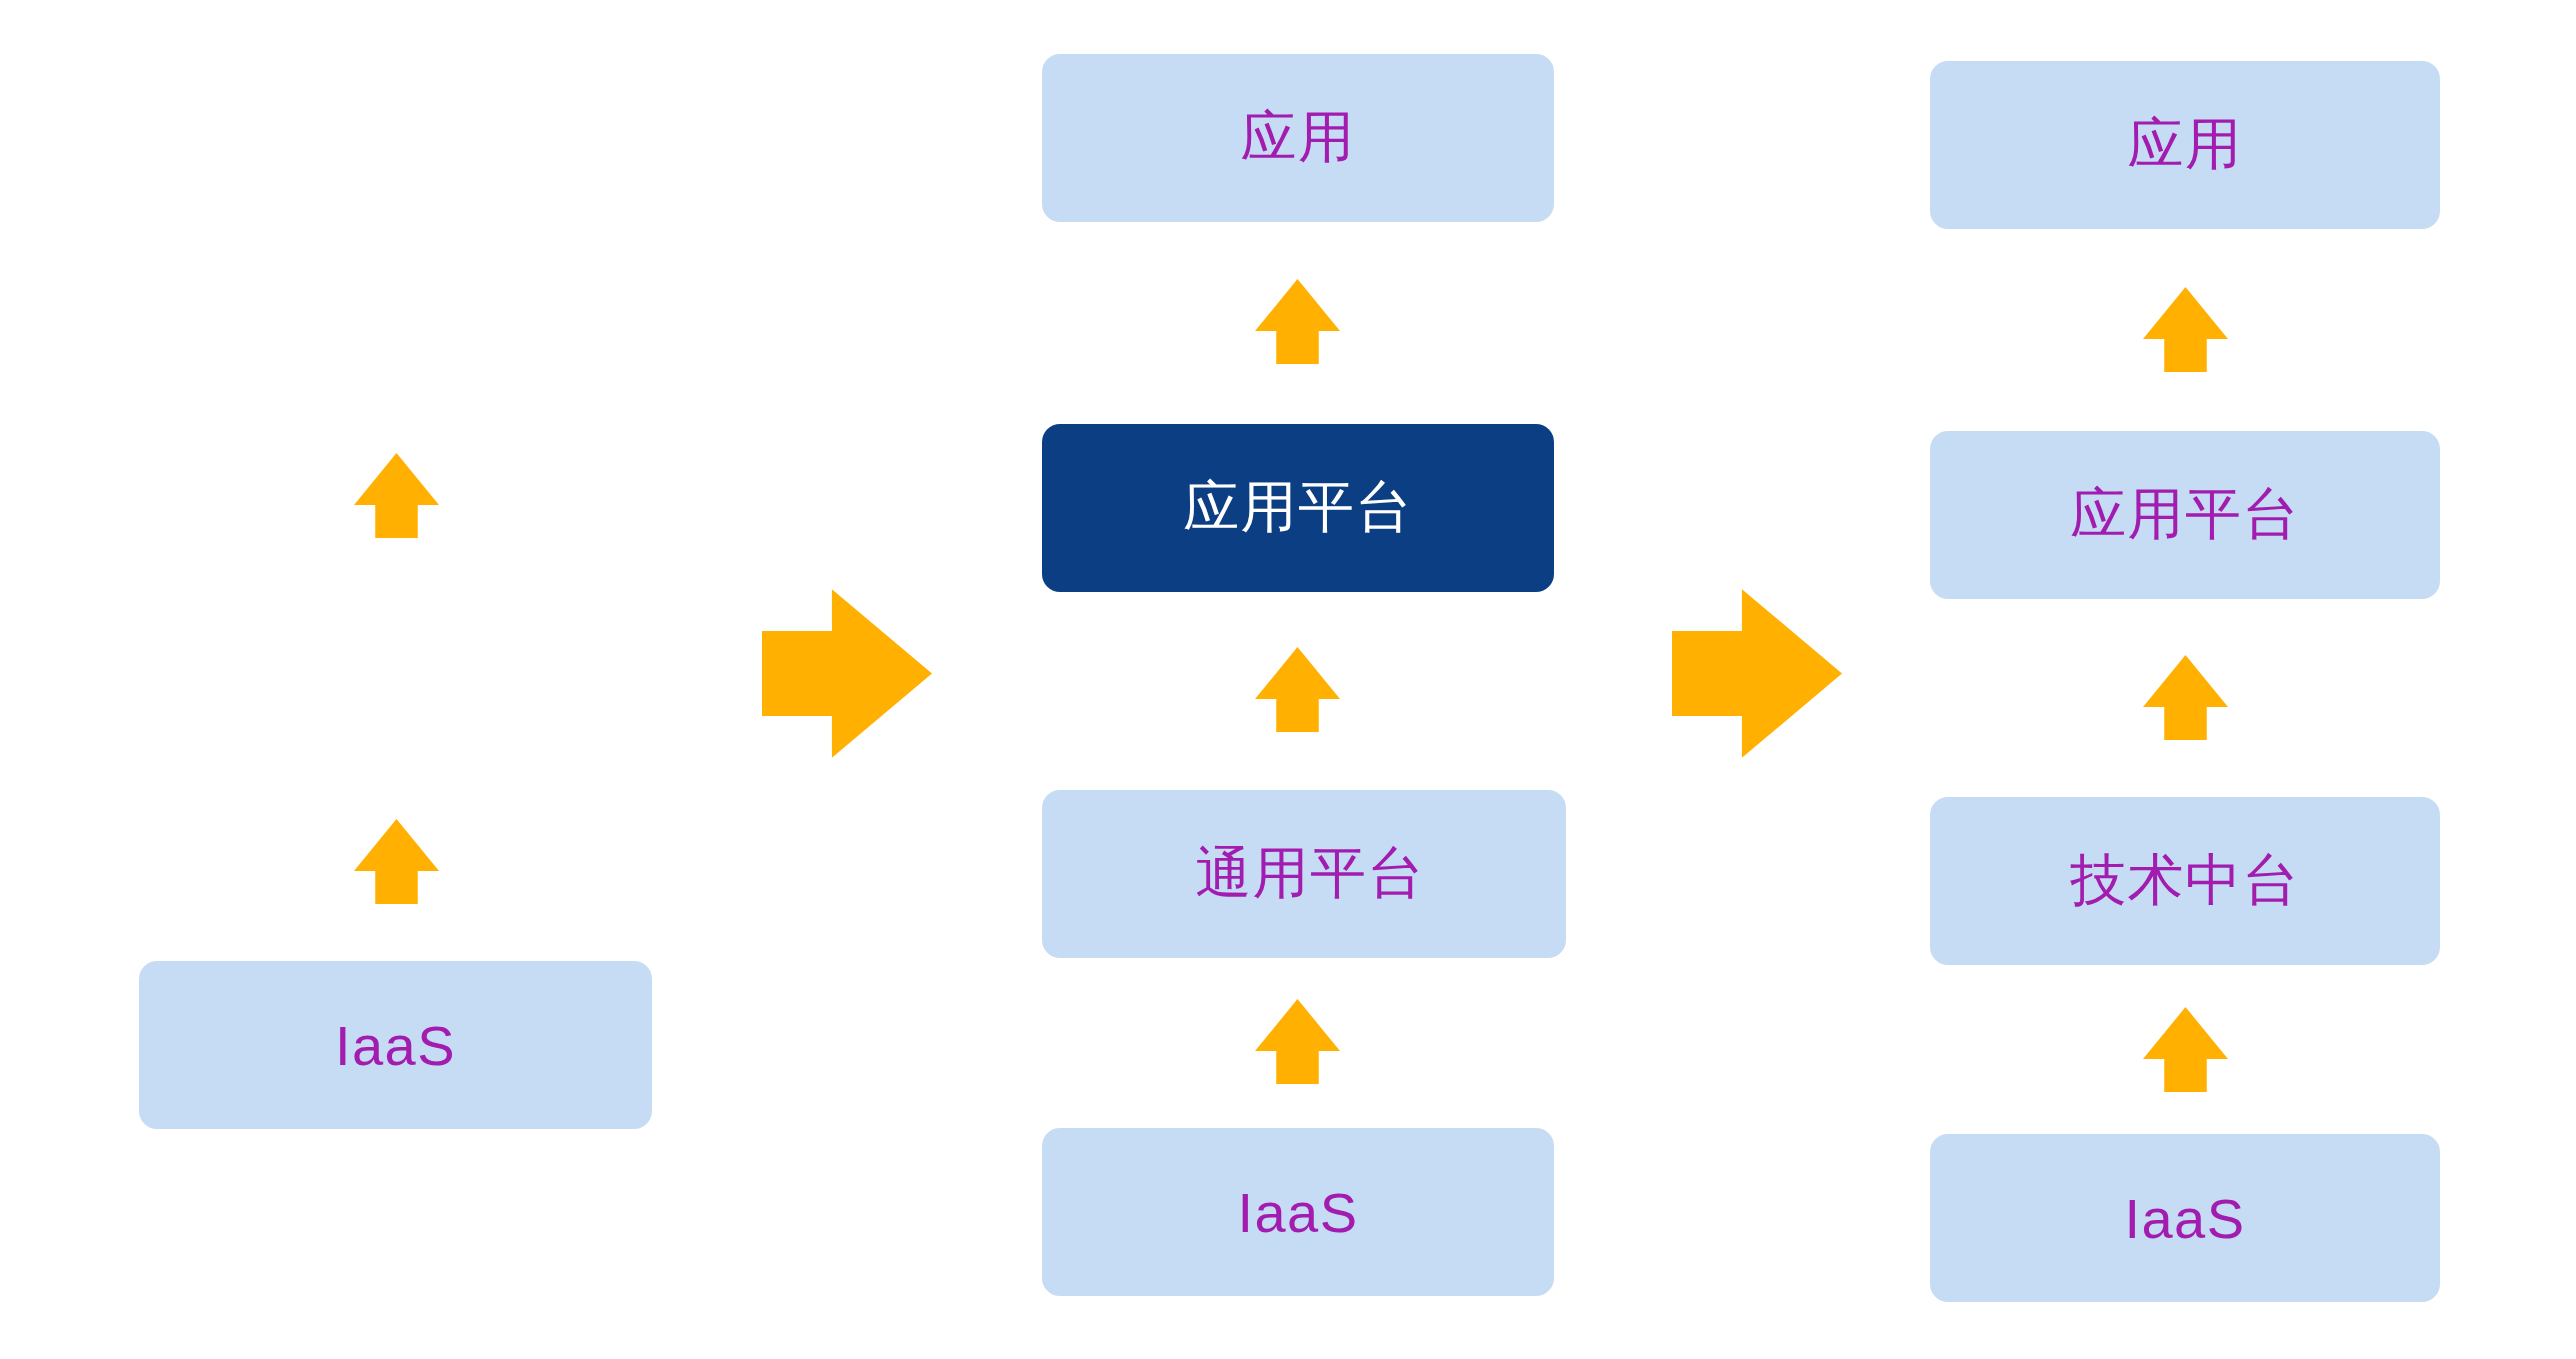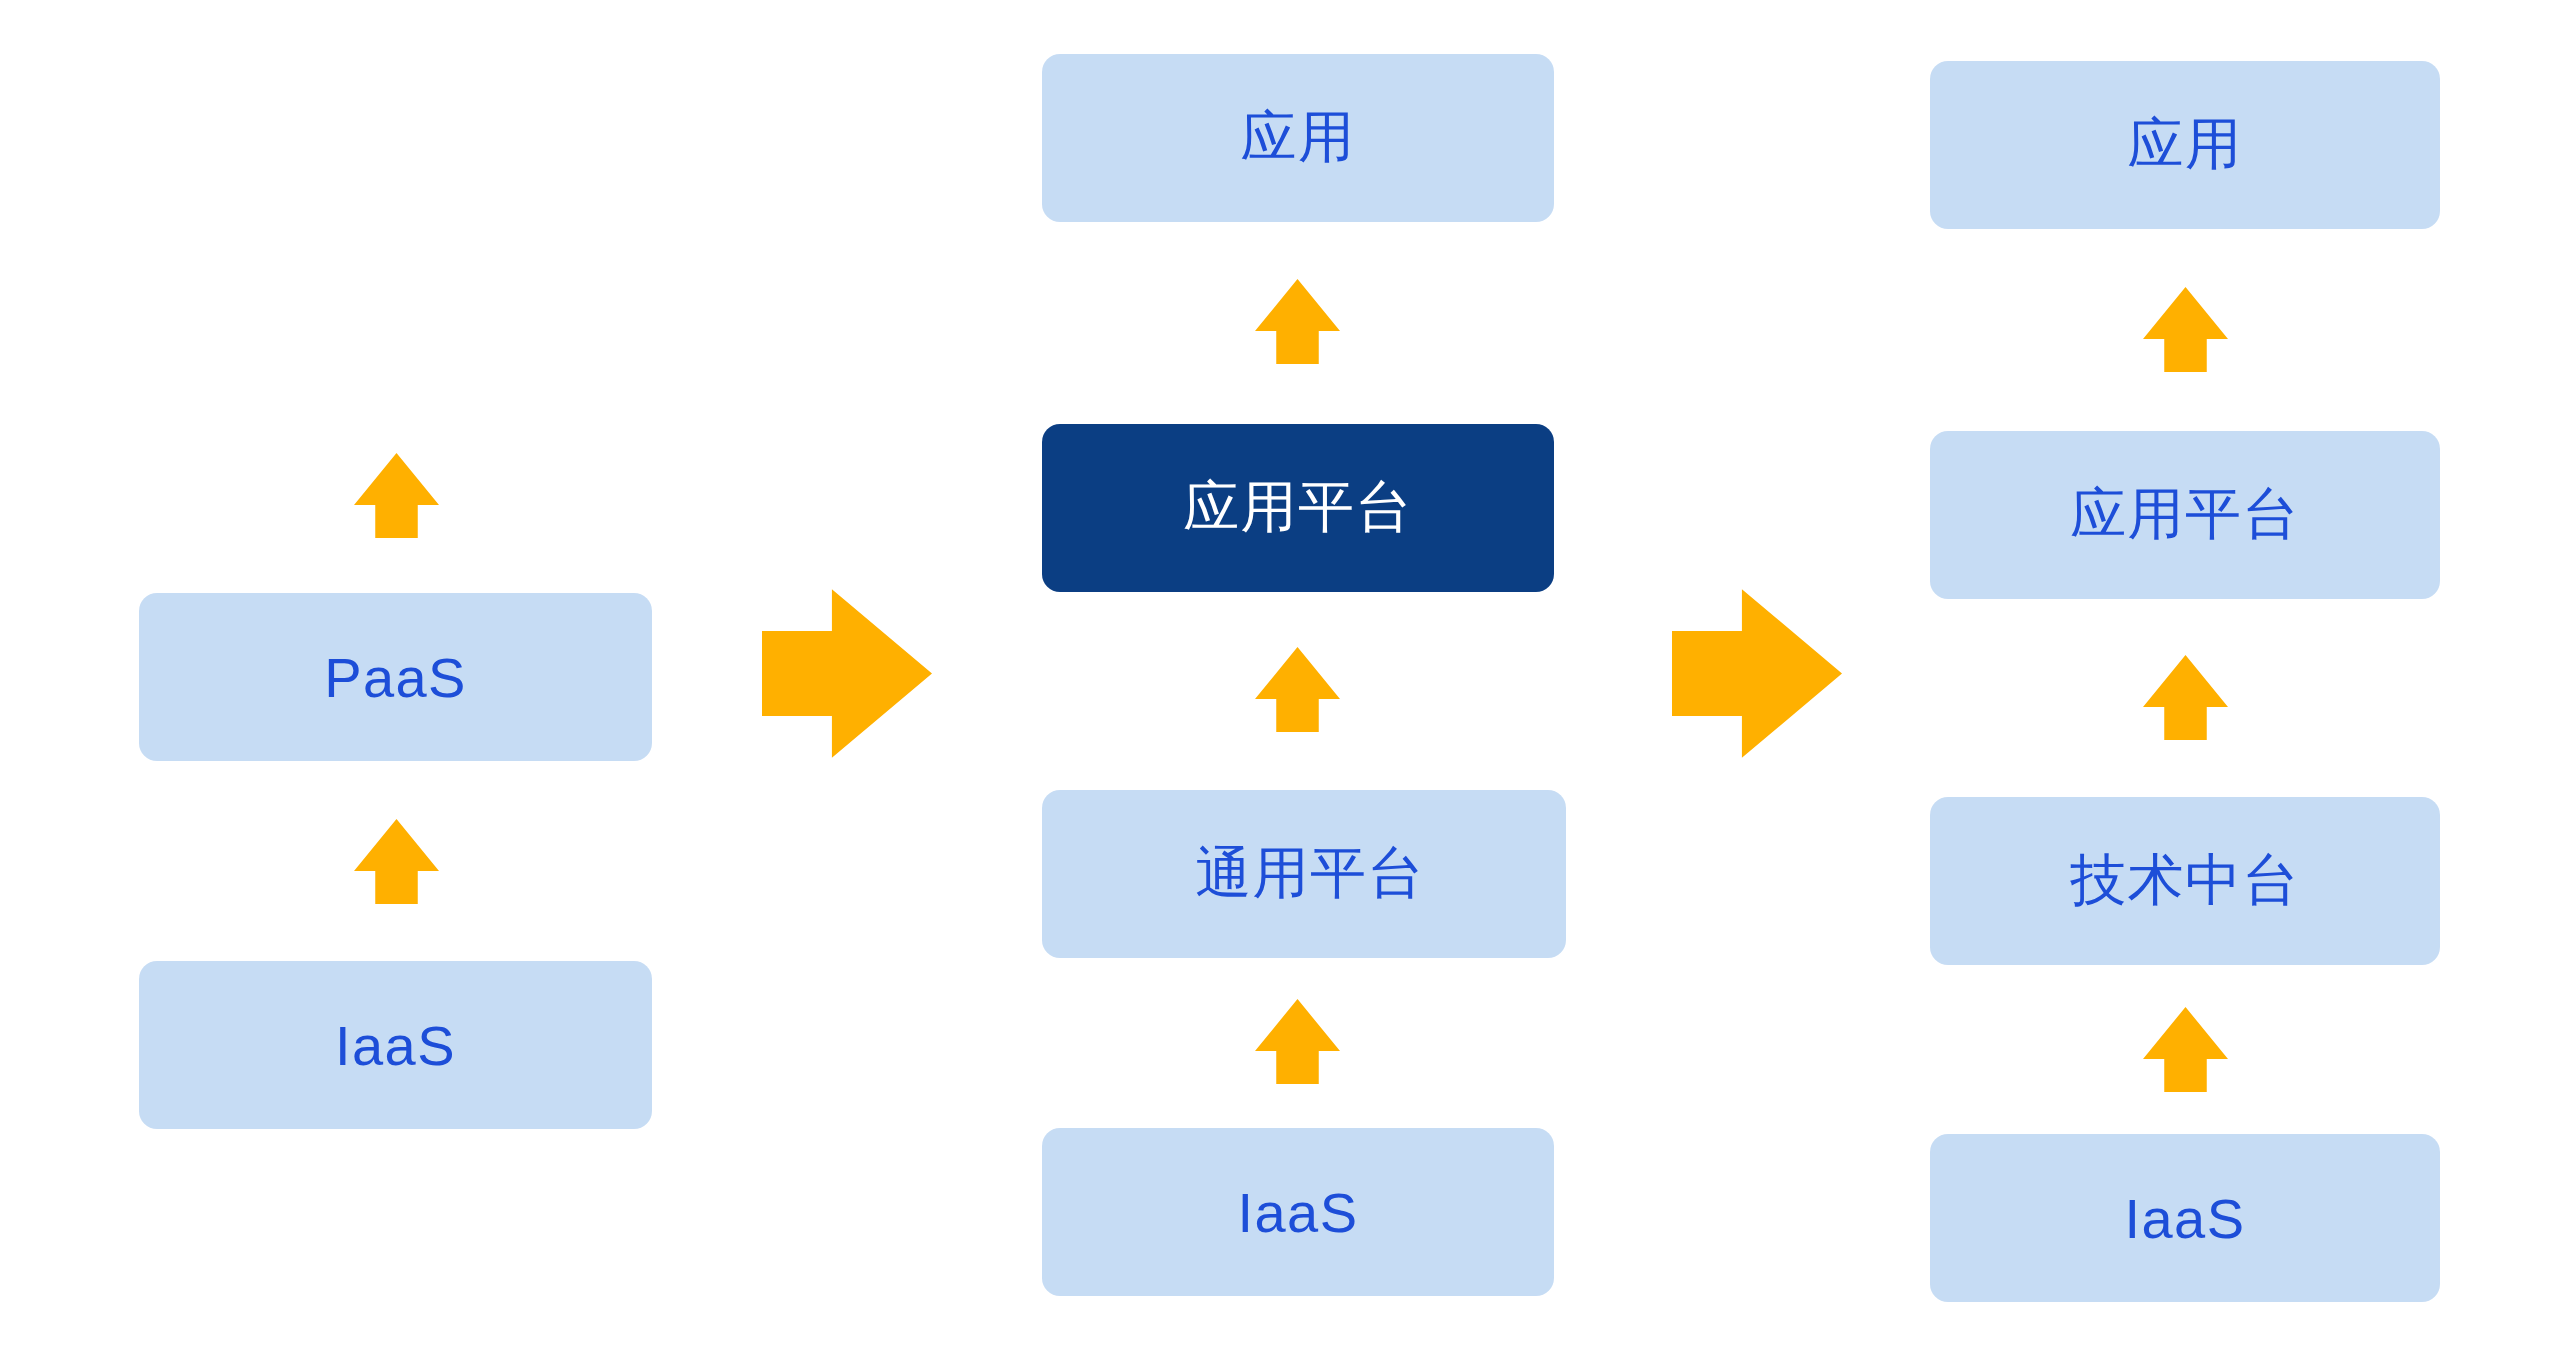--- a/index.html
+++ b/index.html
@@ -15,21 +15,21 @@
     font-family: "Liberation Sans", "DejaVu Sans", sans-serif;
     overflow: hidden;
   }
   .box {
     position: absolute;
     display: flex;
     align-items: center;
     justify-content: center;
     border-radius: 18px;
     background: #C6DCF4;
-    color: #1d4ed8;
+    color: #a21caf;
     font-size: 56px;
     font-weight: 400;
     letter-spacing: 1.4px;
     text-align: center;
   }
   .box.dark {
     background: #0B3E83;
     color: #FFFFFF;
   }
   .arrow {
@@ -43,23 +43,20 @@
 </head>
 <body>
 
 <div class="canvas">
 
 
   <svg class="arrow" style="left:354px; top:453px;" width="85" height="85" viewBox="0 0 124 124">
     <polygon points="62,0 124,76 93,76 93,124 31,124 31,76 0,76"></polygon>
   </svg>
 
-  <div class="box" style="left:139px; top:593px; width:513px; height:168px;">
-    <span>PaaS</span>
-  </div>
 
   <svg class="arrow" style="left:354px; top:819px;" width="85" height="85" viewBox="0 0 124 124">
     <polygon points="62,0 124,76 93,76 93,124 31,124 31,76 0,76"></polygon>
   </svg>
 
   <div class="box" style="left:139px; top:961px; width:513px; height:168px;">
     <span>IaaS</span>
   </div>
 
   <svg class="arrow" style="left:762px; top:589px;" width="170" height="169" viewBox="0 0 248 246">

